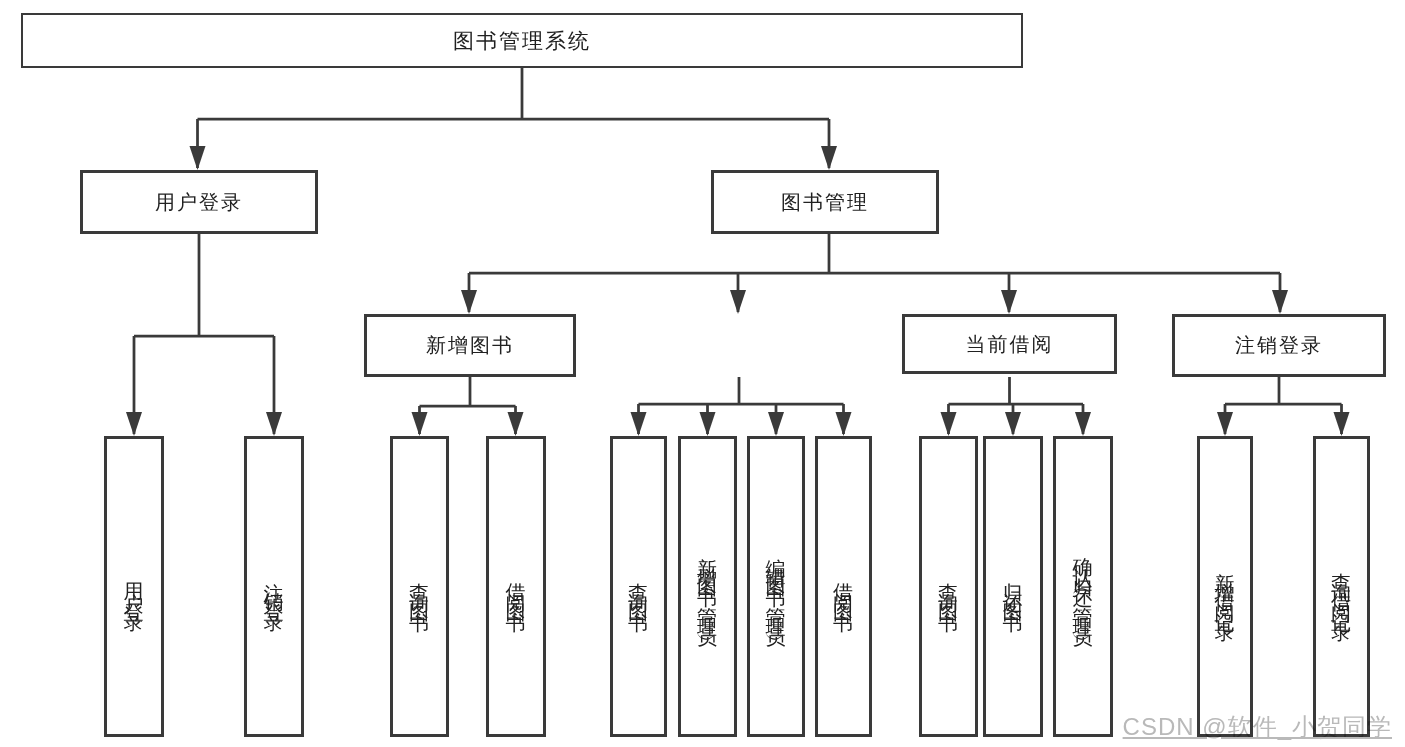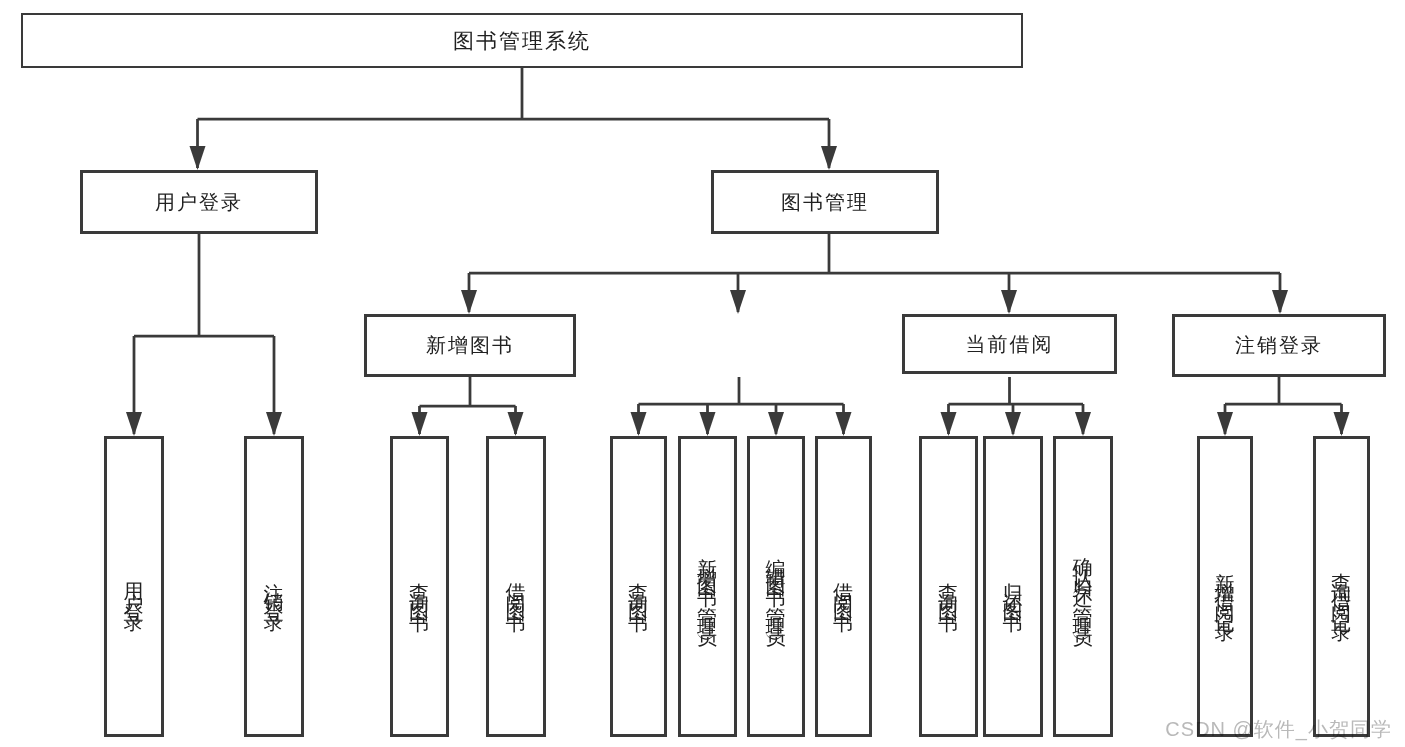--- a/index.html
+++ b/index.html
@@ -40,26 +40,27 @@
     writing-mode: vertical-rl;
     text-orientation: mixed;
     letter-spacing: 10px;
     font-size: 20px;
     line-height: 1;
   }
   .watermark {
     position: absolute;
     right: 13px;
     bottom: 4px;
-    font-size: 20px;
+    font-size: 24px;
     letter-spacing: 1px;
     color: #b9b9b9;
     mix-blend-mode: multiply;
     z-index: 3;
     white-space: nowrap;
+    text-decoration: underline;
   }
 </style>
 </head>
 <body>
 
 <div class="canvas">
 
   <svg class="connectors" viewBox="0 0 1405 747">
     <g stroke="#3a3a3a" stroke-width="2.75" fill="none">
 

